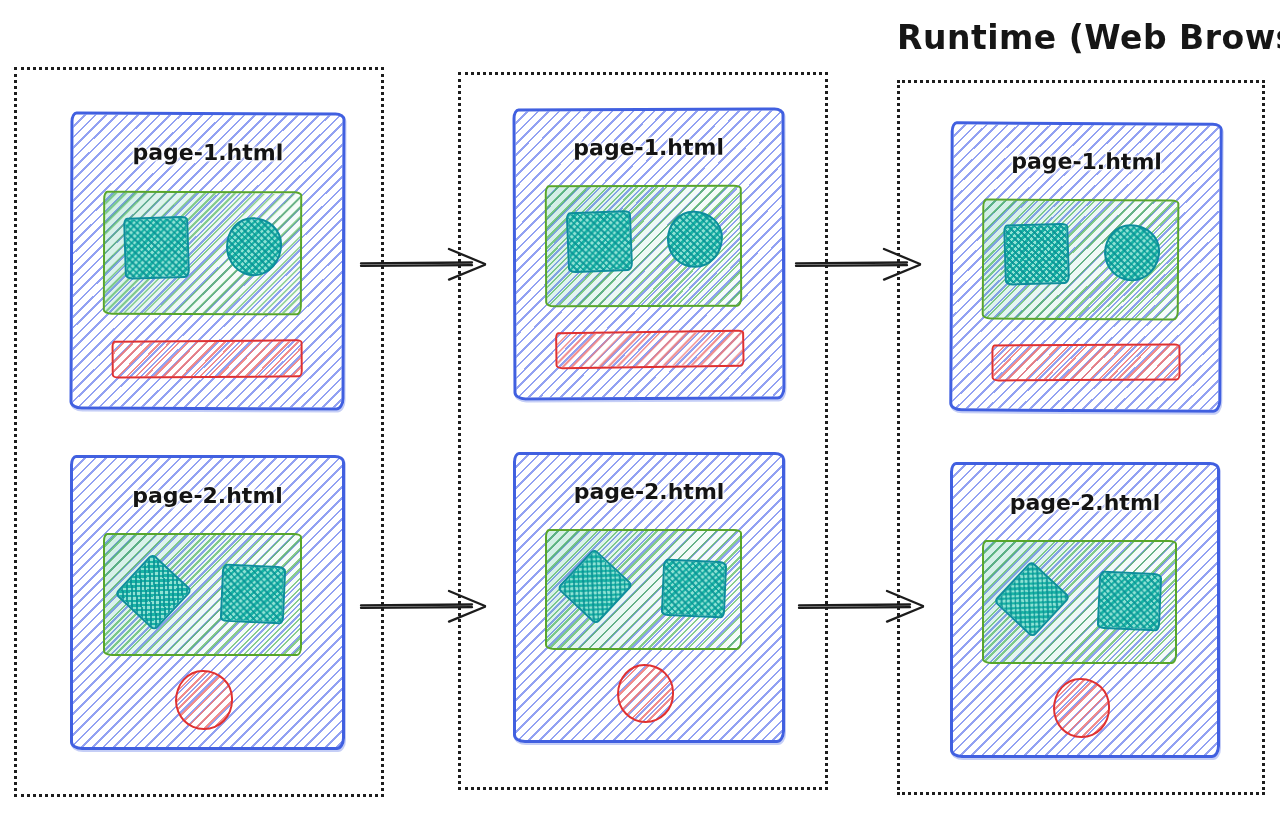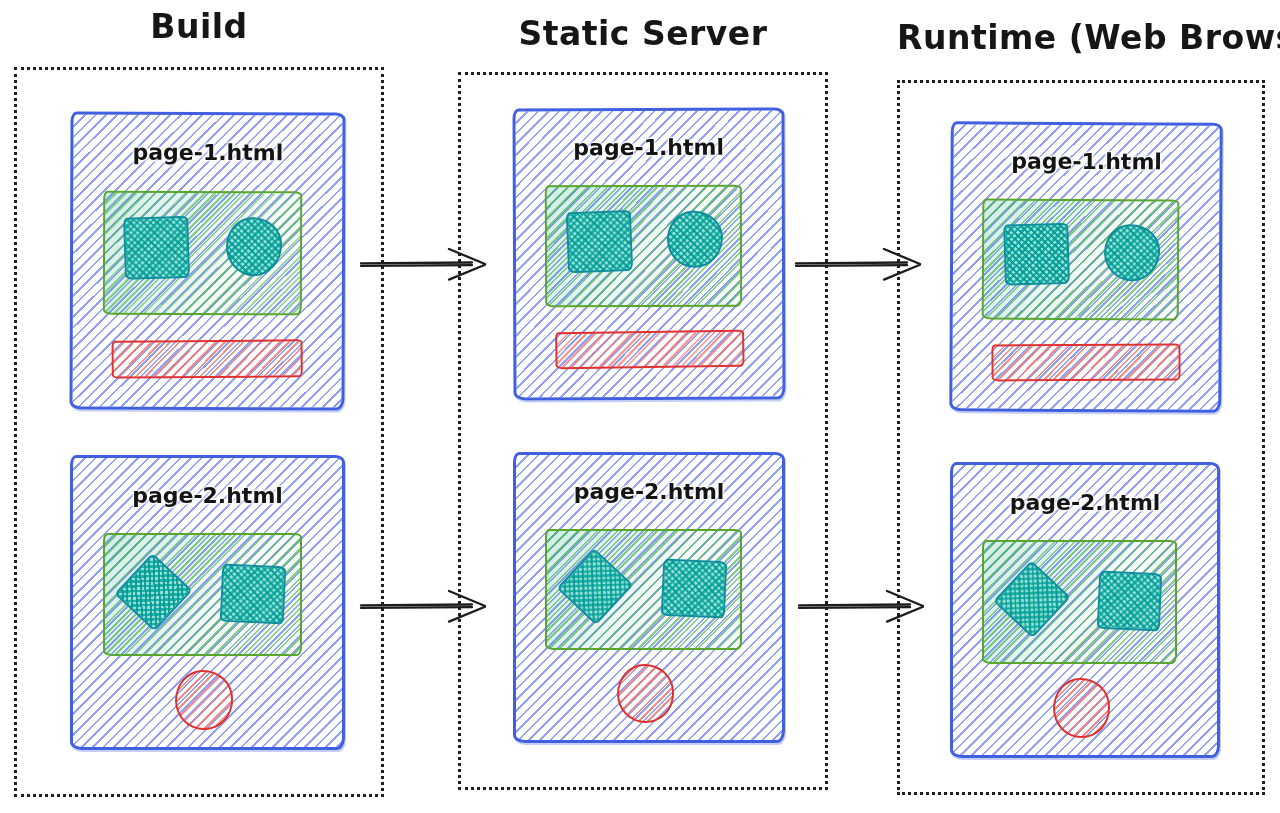--- a/index.html
+++ b/index.html
@@ -88,21 +88,20 @@
   .arrow.a2{left:793px;top:244px;}
   .arrow.a3{left:358px;top:586px;}
   .arrow.a4{left:796px;top:586px;}
 </style>
 </head>
 <body>
 
 <div class="diagram">
 
   <div class="column c1">
-    <div class="col-title">Build</div>
     <div class="boundary"></div>
 
     <div class="card p1">
       <div class="card-label">page-1.html</div>
       <div class="block">
         <div class="teal shape-square"></div>
         <div class="teal shape-circle"></div>
       </div>
       <div class="red-hatch footer-bar"></div>
     </div>
@@ -111,21 +110,20 @@
       <div class="card-label">page-2.html</div>
       <div class="block">
         <div class="teal shape-diamond"></div>
         <div class="teal shape-square2"></div>
       </div>
       <div class="red-hatch footer-dot"></div>
     </div>
   </div>
 
   <div class="column c2">
-    <div class="col-title">Static Server</div>
     <div class="boundary"></div>
 
     <div class="card p1">
       <div class="card-label">page-1.html</div>
       <div class="block">
         <div class="teal shape-square"></div>
         <div class="teal shape-circle"></div>
       </div>
       <div class="red-hatch footer-bar"></div>
     </div>

